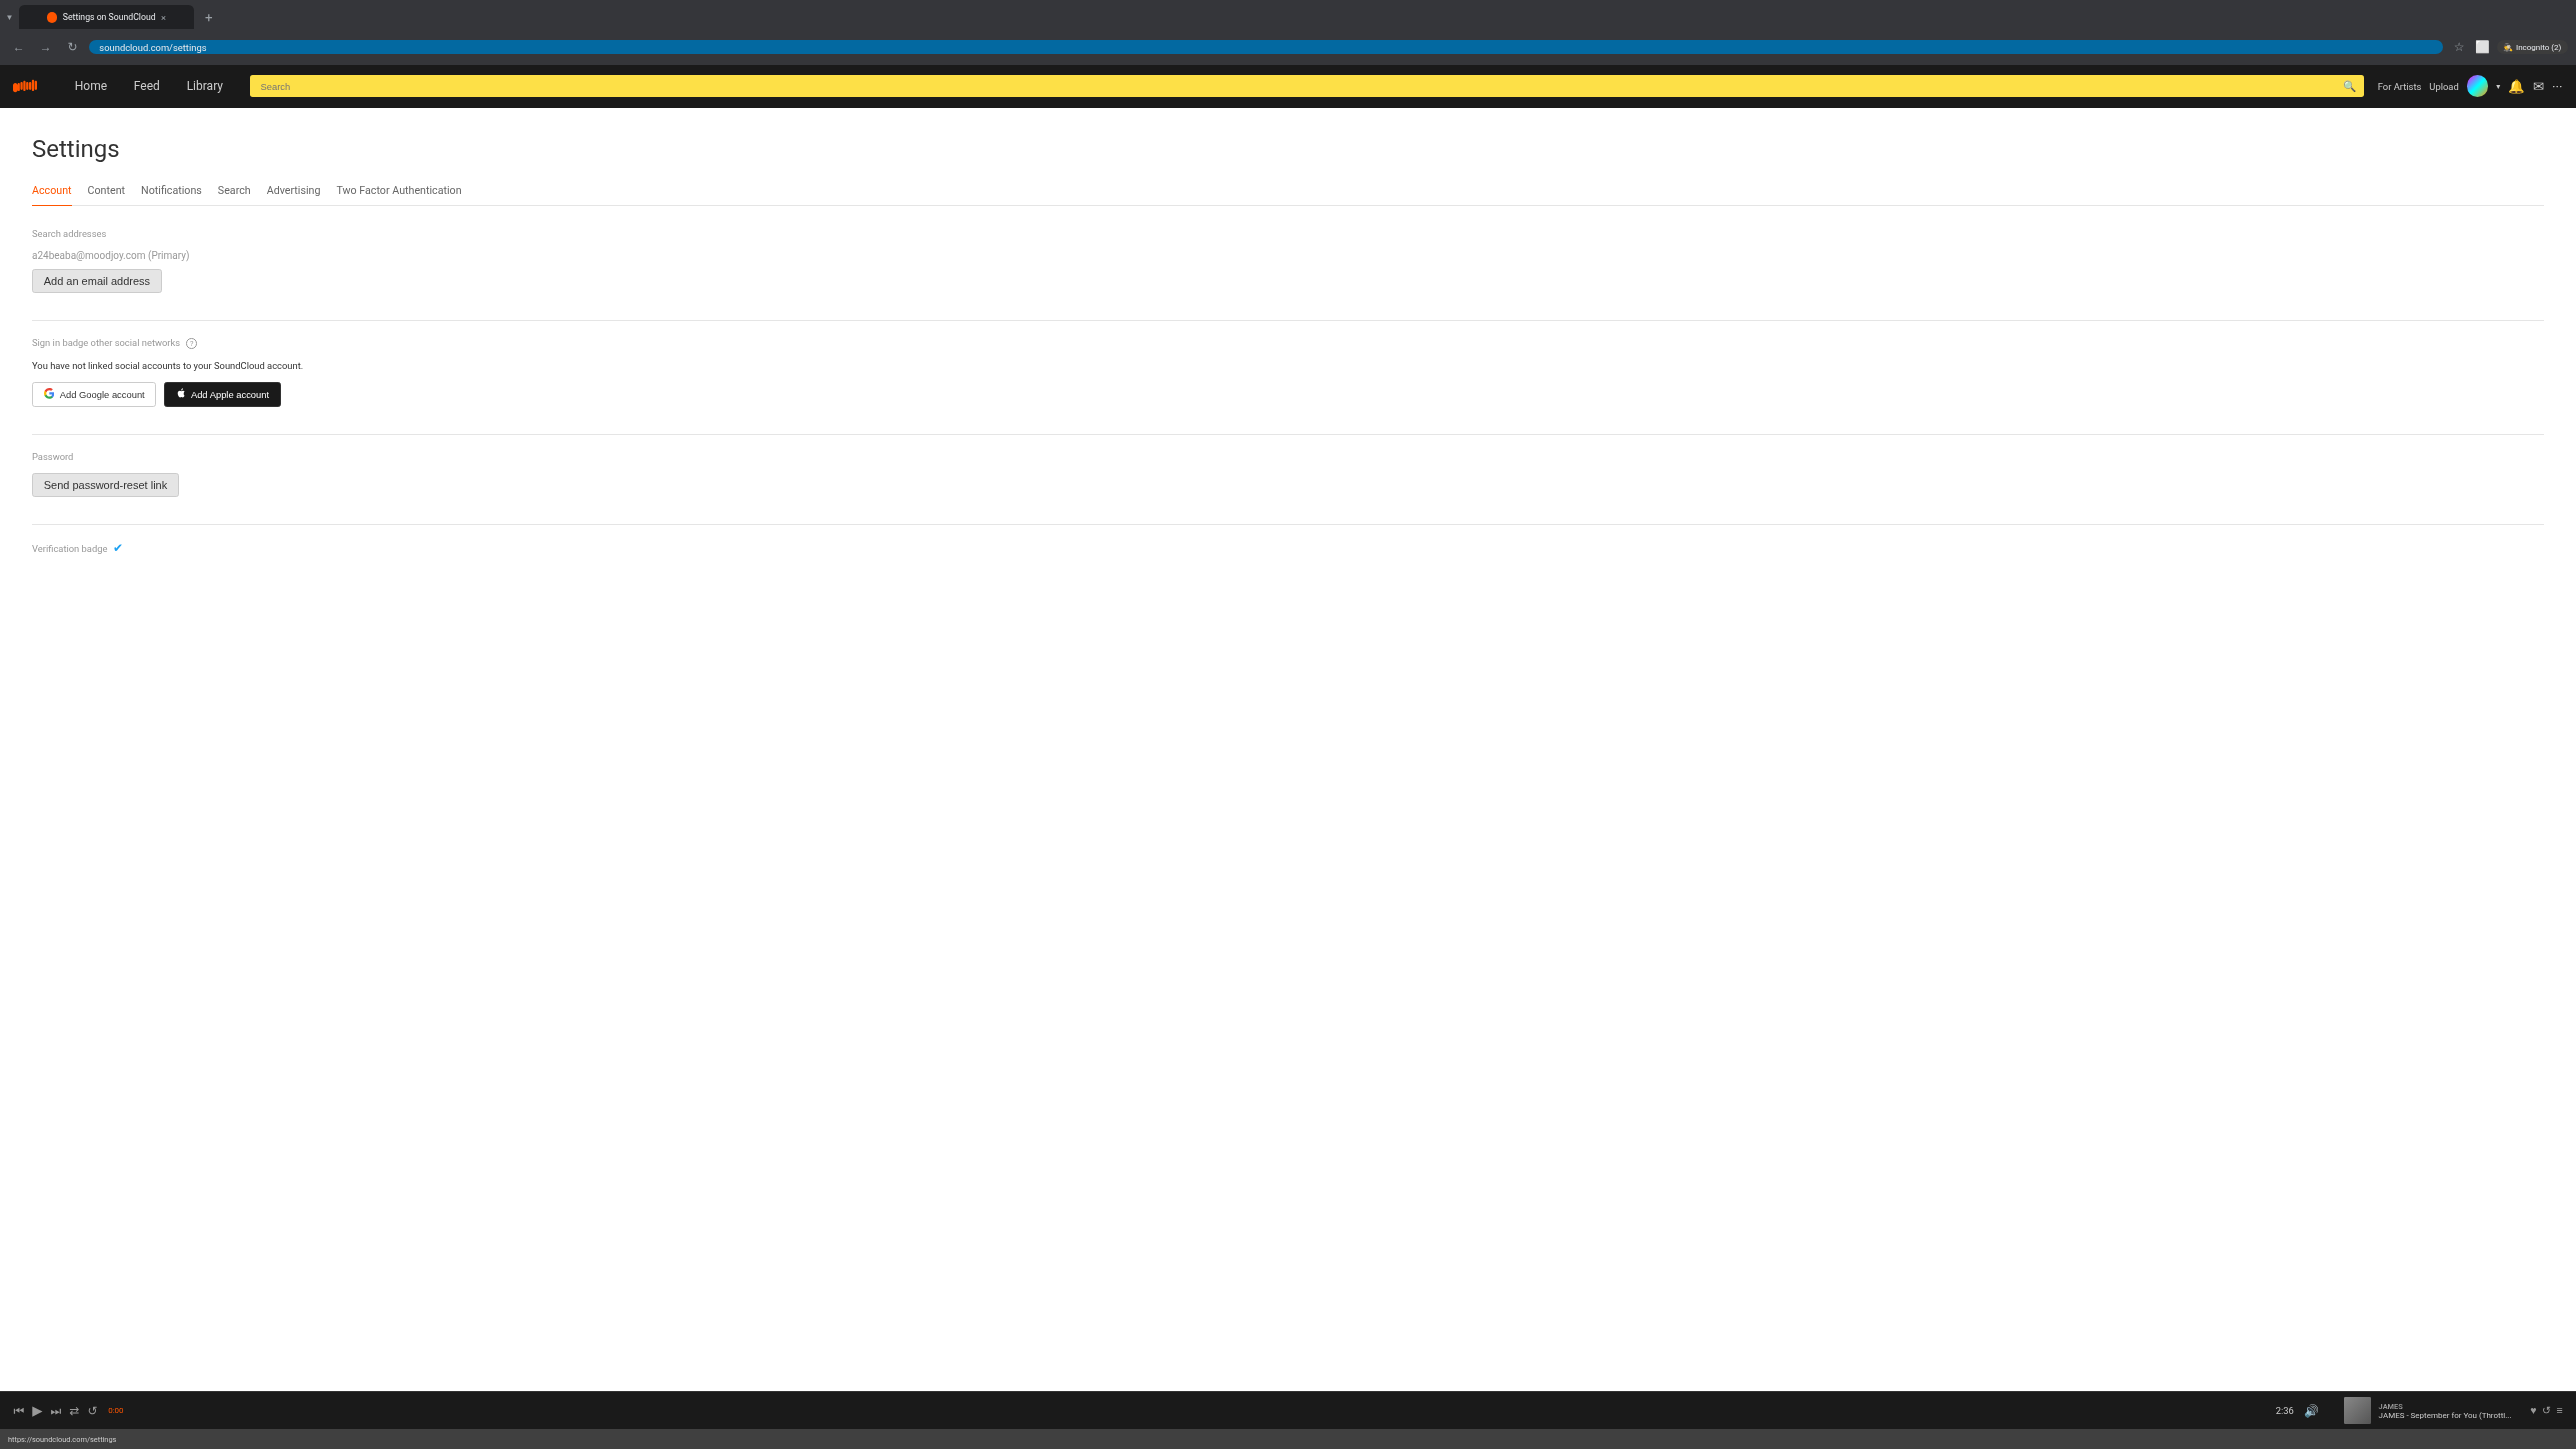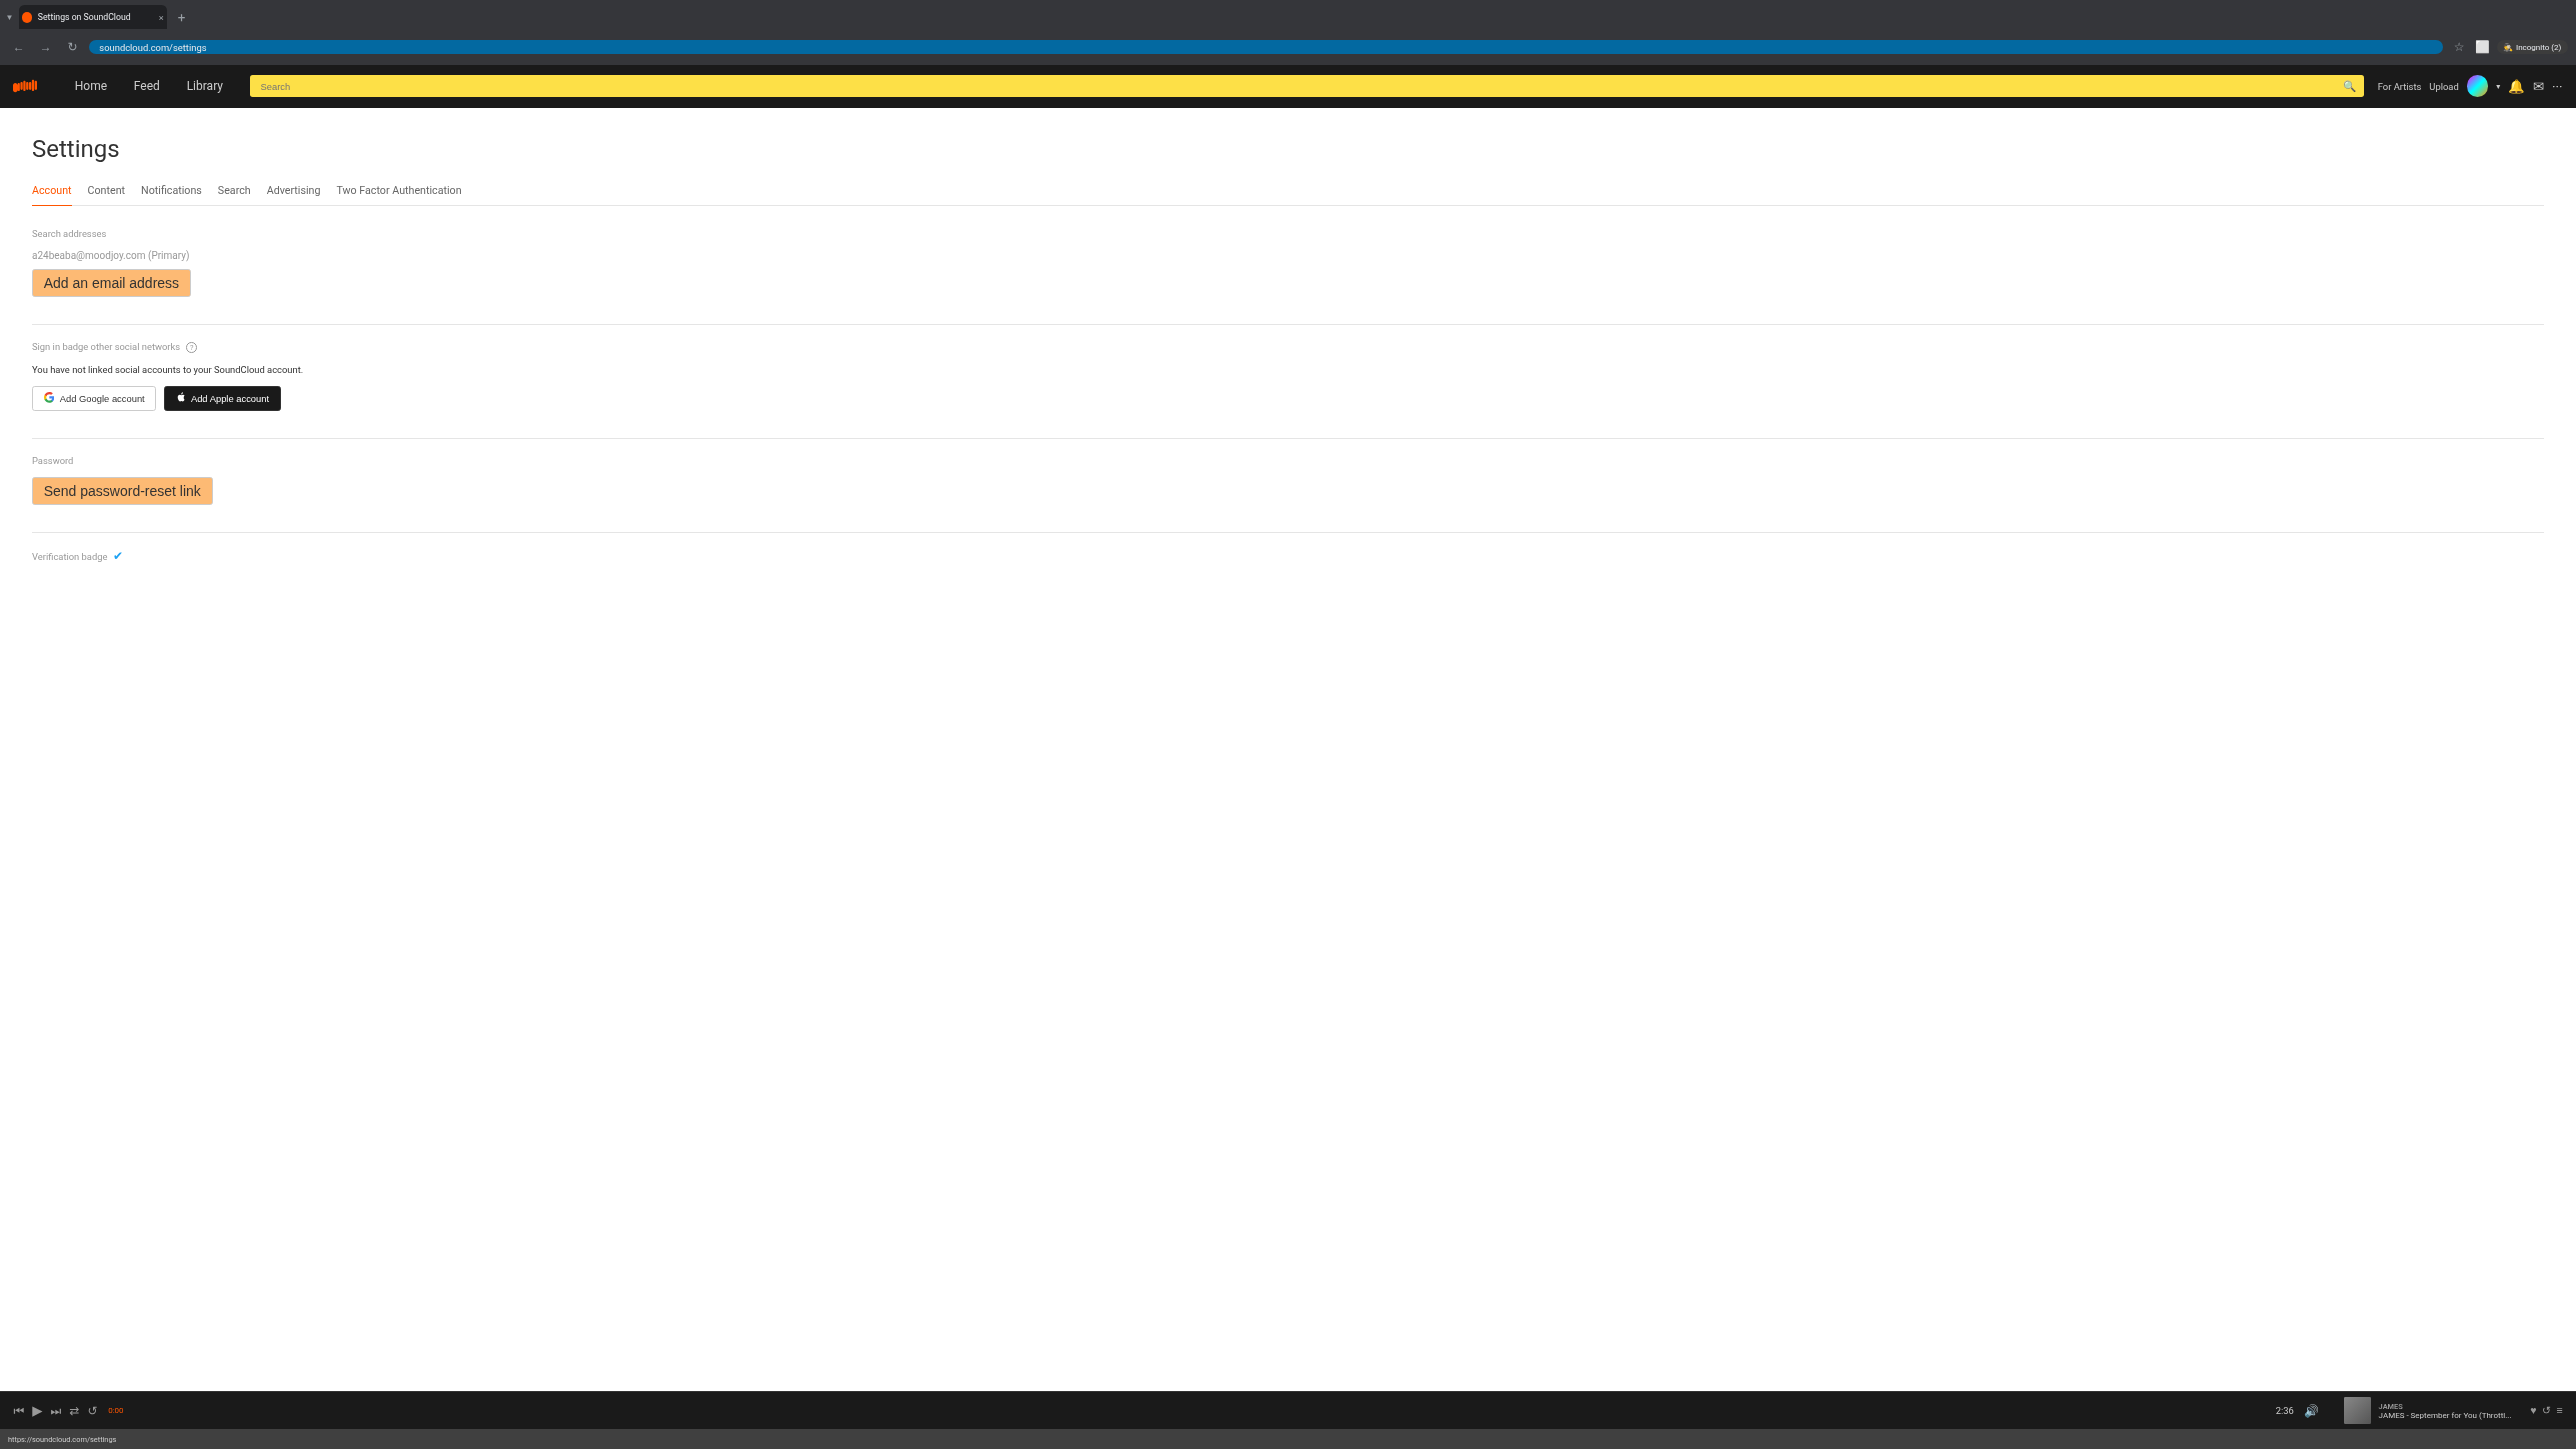--- a/index.html
+++ b/index.html
@@ -1,21 +1,21 @@
 <!DOCTYPE html>
 <html style="font-size:10.7px"><head>
   <meta charset="utf-8">
   <style>
     * { box-sizing: border-box; margin: 0; padding: 0; }
     body { font-family: -apple-system, BlinkMacSystemFont, 'Segoe UI', Roboto, sans-serif; background: #fff; overflow: hidden; }
 
     
     .browser-chrome { background: #202124; display: flex; flex-direction: column; height: 100vh; }
     .browser-tab-bar { background: #35363a; display: flex; align-items: center; padding: 5.4px 5.4px 0 5.4px; height: 29.5px; }
-    .browser-tab { background: #202124; display: flex; align-items: center; padding: 0 3px; height: 24px; border-radius: 5.4px 5.4px 0 0; gap: 5.4px; min-width: 148px; }
+    .browser-tab { background: #202124; display: flex; align-items: center; padding: 0 28px; height: 24px; border-radius: 5.4px 5.4px 0 0; gap: 5.4px; min-width: 148px; }
     .browser-tab-favicon { width: 10.7px; height: 10.7px; background: #f50; border-radius: 50%; }
     .browser-tab-title { color: #e8eaed; font-size: 8.7px; flex: 1; }
     .browser-tab-close { color: #9aa0a6; font-size: 9.4px; cursor: pointer; }
     .browser-tab-new { color: #9aa0a6; font-size: 13.4px; margin-left: 5.4px; cursor: pointer; width: 19px; height: 19px; display: flex; align-items: center; justify-content: center; border-radius: 50%; }
     .browser-tab-bar-left { color: #9aa0a6; font-size: 8px; margin-right: 5.4px; cursor: pointer; }
 
     .browser-nav-bar { background: #35363a; display: flex; align-items: center; padding: 5.4px 8px; gap: 5.4px; height: 35px; }
     .nav-btn { color: #9aa0a6; font-size: 12px; cursor: pointer; width: 21.5px; height: 21.5px; display: flex; align-items: center; justify-content: center; border-radius: 50%; }
     .address-bar { flex: 1; background: #0369a1; border-radius: 13.4px; display: flex; align-items: center; padding: 0 10.7px; height: 14px; gap: 5.4px; }
     .address-bar-url { color: #e8eaed; font-size: 9.4px; flex: 1; }
@@ -53,21 +53,21 @@
     .settings-tabs { display: flex; gap: 16px; border-bottom: 0.7px solid #e5e5e5; margin-bottom: 21.5px; }
     .settings-tab { font-size: 10.7px; padding-bottom: 8px; cursor: pointer; color: #666; border-bottom: 1.3px solid transparent; margin-bottom: -0.7px; }
     .settings-tab.active { color: #f50; border-bottom: 1.3px solid #f50; }
 
     
     .settings-section { margin-bottom: 27px; }
     .section-label { font-size: 9.4px; color: #999; margin-bottom: 10.7px; }
     .email-primary { font-size: 10px; color: #333; margin-bottom: 8px; }
     .email-primary span { color: #999; }
 
-    .btn-outline { border: 0.7px solid #ccc; background: #fdba74; color: #333; padding: 5.4px 10.7px; font-size: 14px; border-radius: 2.7px; cursor: pointer; }
+    .btn-outline { border: 0.7px solid #ccc; background: #e5e5e5; color: #333; padding: 5.4px 10.7px; font-size: 11px; border-radius: 2.7px; cursor: pointer; }
 
     .social-desc { font-size: 9.4px; color: #333; margin-bottom: 10.7px; }
     .social-buttons { display: flex; gap: 8px; }
     .btn-google { border: 0.7px solid #ccc; background: #fff; color: #333; padding: 5.4px 10.7px; font-size: 9.4px; border-radius: 2.7px; cursor: pointer; display: flex; align-items: center; gap: 5.4px; }
     .btn-apple { border: 0.7px solid #333; background: #1a1a1a; color: #fff; padding: 5.4px 10.7px; font-size: 9.4px; border-radius: 2.7px; cursor: pointer; display: flex; align-items: center; gap: 5.4px; }
     .apple-icon { font-size: 10.7px; color: #fff; }
 
     .divider { border: none; border-top: 0.7px solid #e5e5e5; margin: 5.4px 0 16px; }
 
     

